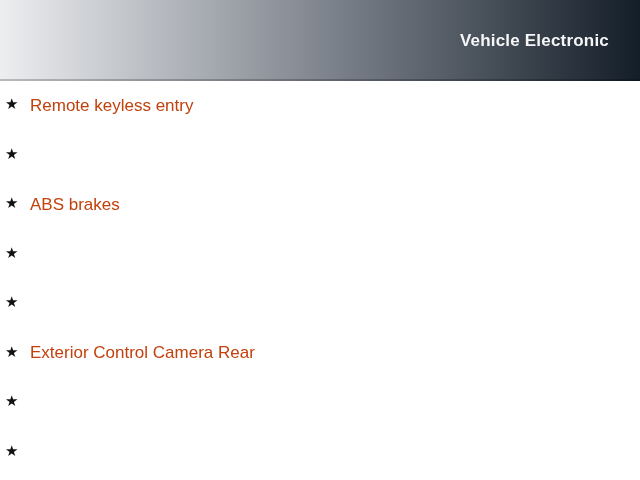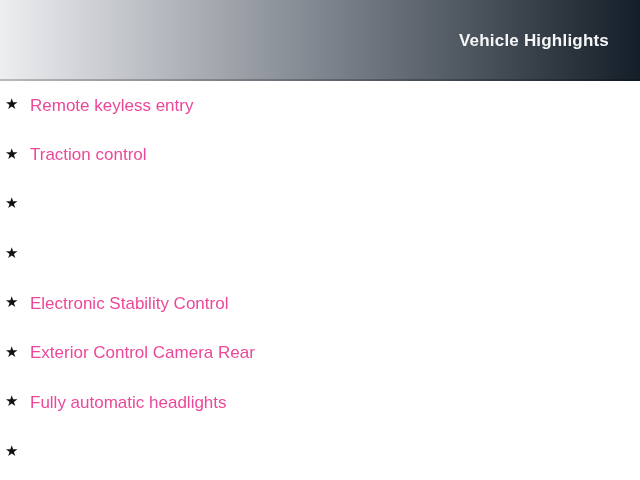--- a/index.html
+++ b/index.html
@@ -65,58 +65,56 @@
     line-height: 1;
     color: #111111;
     width: 13px;
     flex: 0 0 13px;
     margin-right: 12px;
     position: relative;
     top: -1px;
   }
   .feature-label {
     font-size: 17px;
-    color: #ec4899;
+    color: #c2410c;
     white-space: nowrap;
   }
 </style>
 </head>
 <body>
 
 <div class="card">
 
   <div class="header">
-    <span class="header-title">Vehicle Highlights</span>
+    <span class="header-title">Vehicle Electronic</span>
   </div>
 
   <ul class="feature-list">
     <li class="feature-item">
       <span class="star-icon">★</span>
       <span class="feature-label">Remote keyless entry</span>
     </li>
     <li class="feature-item">
       <span class="star-icon">★</span>
-      <span class="feature-label">Traction control</span>
+    </li>
+    <li class="feature-item">
+      <span class="star-icon">★</span>
+      <span class="feature-label">ABS brakes</span>
     </li>
     <li class="feature-item">
       <span class="star-icon">★</span>
     </li>
     <li class="feature-item">
       <span class="star-icon">★</span>
     </li>
     <li class="feature-item">
       <span class="star-icon">★</span>
-      <span class="feature-label">Electronic Stability Control</span>
-    </li>
-    <li class="feature-item">
-      <span class="star-icon">★</span>
       <span class="feature-label">Exterior Control Camera Rear</span>
     </li>
     <li class="feature-item">
       <span class="star-icon">★</span>
-      <span class="feature-label">Fully automatic headlights</span>
     </li>
     <li class="feature-item">
       <span class="star-icon">★</span>
     </li>
   </ul>
 
 </div>
 
 </body></html>

